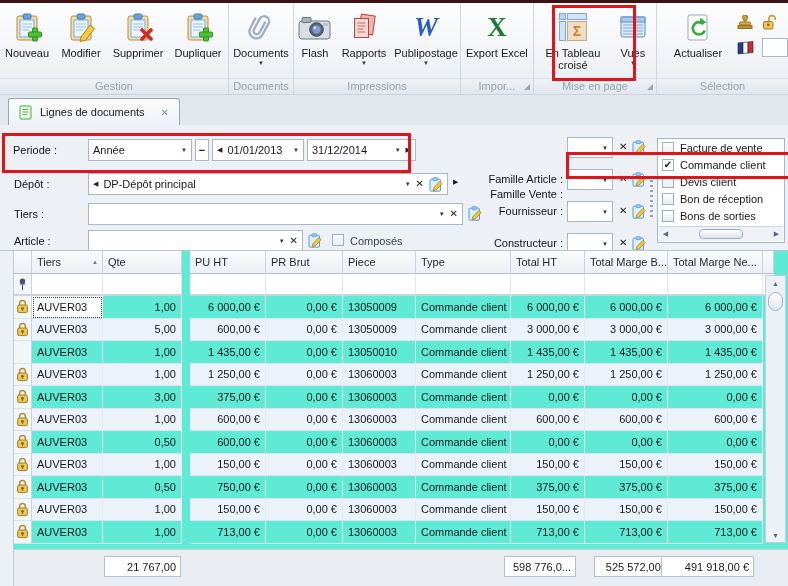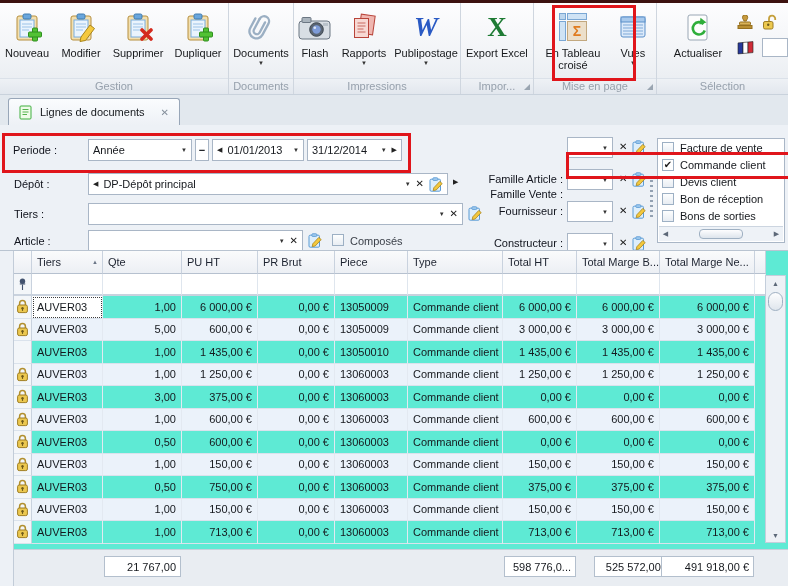--- a/index.html
+++ b/index.html
@@ -67,21 +67,21 @@
   
   .grid{position:absolute;left:0;top:250px;width:788px;height:336px;background:#5eead4;border-top:1px solid #b9c4d1;box-sizing:border-box;}
   .gutter{position:absolute;left:0;top:0;width:14px;height:336px;background:#edf1f6;border-right:1px solid #c2ccd8;box-sizing:border-box;}
   .gtable{position:absolute;left:14px;top:0;}
   .hrow,.frow,.drow{display:flex;}
   .hrow{height:23px;}
   .frow{height:22px;}
   .drow{height:22.5px;}
   .cell{box-sizing:border-box;overflow:hidden;white-space:nowrap;display:flex;align-items:center;}
   .c0{width:18px;justify-content:center;}
-  .c1{width:71px;} .c2{width:79px;} .c3{width:76px;} .c4{width:77px;} .c5{width:73px;}
+  .c1{width:71px;} .c2{width:79px;} .c3{width:76px;margin-left:8px;} .c4{width:77px;} .c5{width:73px;}
   .c6{width:95px;} .c7{width:74px;} .c8{width:83px;} .c9{width:95px;} .c10{width:11px;}
   .hcell{background:linear-gradient(#fafbfc,#eceff4);border-right:1px solid #c9d2de;border-bottom:1px solid #b6c1cf;
          padding:0 4px 0 5px;color:#1d2330;}
   .hcell.c0{padding:0;}
   .sortmark{margin-left:auto;font-size:6px;color:#6b7687;}
   .fcell{background:#fff;border-right:1px solid #dfe6ee;border-bottom:2px solid #c9d2de;}
   .fcell.c0{background:#f3f6f9;border-right:1px solid #c9d2de;}
   .dcell{border-right:1px solid #e3e9f1;border-bottom:1px solid #dae2ec;padding:0 5px;}
   .dcell.c0{background:#f3f6f9;border-right:1px solid #c9d2de;padding:0;}
   .alt .dcell{background:#ebf2fa;}
@@ -347,21 +347,21 @@
   <div class="combo" style="left:88px;top:14px;width:104px;">
     <span class="ctext">Année</span>
     <span class="arr">▼</span>
   </div>
   <div class="minusbtn" style="left:195px;top:14px;">−</div>
   <div class="combo" style="left:212px;top:14px;width:92px;">
     <span class="spin">◀</span>
     <span class="ctext">01/01/2013</span>
     <span class="arr">▼</span>
   </div>
-  <div class="combo" style="left:307px;top:14px;width:95px;">
+  <div class="combo" style="left:307px;top:14px;width:109px;">
     <span class="ctext">31/12/2014</span>
     <span class="arr">▼</span>
     <span class="spin">▶</span>
   </div>
 
   <div class="flabel" style="left:14px;top:53px;">Dépôt :</div>
   <div class="combo" style="left:88px;top:48px;width:360px;">
     <span class="spin">◀</span>
     <span class="ctext">DP-Dépôt principal</span>
     <span class="arr">▼</span>

